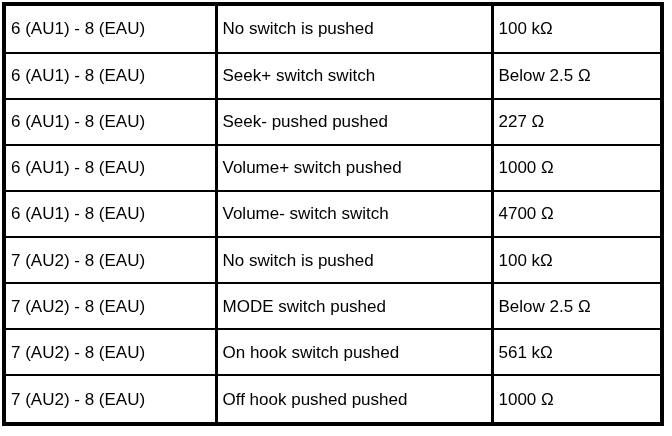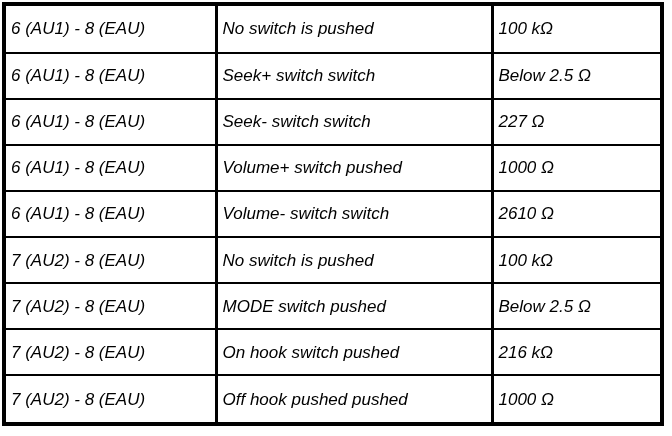--- a/index.html
+++ b/index.html
@@ -18,21 +18,20 @@
   table.resistance-table {
     position: absolute;
     left: 2px;
     top: 2px;
     width: 658px;
     height: 424px;
     border-collapse: collapse;
     table-layout: fixed;
     border: 4px solid #000000;
     background: #ffffff;
-    font-style: italic;
   }
   table.resistance-table td {
     border-top: 2px solid #000000;
     border-bottom: 2px solid #000000;
     border-left: 3px solid #000000;
     border-right: 3px solid #000000;
     padding: 0 0 0 5px;
     font-size: 17px;
     line-height: 1;
     vertical-align: middle;
@@ -60,47 +59,47 @@
         <td>No switch is pushed</td>
         <td>100 kΩ</td>
       </tr>
       <tr>
         <td>6 (AU1) - 8 (EAU)</td>
         <td>Seek+ switch switch</td>
         <td>Below 2.5 Ω</td>
       </tr>
       <tr>
         <td>6 (AU1) - 8 (EAU)</td>
-        <td>Seek- switch switch</td>
+        <td>Seek- pushed pushed</td>
         <td>227 Ω</td>
       </tr>
       <tr>
         <td>6 (AU1) - 8 (EAU)</td>
         <td>Volume+ switch pushed</td>
         <td>1000 Ω</td>
       </tr>
       <tr>
         <td>6 (AU1) - 8 (EAU)</td>
         <td>Volume- switch switch</td>
-        <td>2610 Ω</td>
+        <td>4700 Ω</td>
       </tr>
       <tr>
         <td>7 (AU2) - 8 (EAU)</td>
         <td>No switch is pushed</td>
         <td>100 kΩ</td>
       </tr>
       <tr>
         <td>7 (AU2) - 8 (EAU)</td>
         <td>MODE switch pushed</td>
         <td>Below 2.5 Ω</td>
       </tr>
       <tr>
         <td>7 (AU2) - 8 (EAU)</td>
         <td>On hook switch pushed</td>
-        <td>216 kΩ</td>
+        <td>561 kΩ</td>
       </tr>
       <tr>
         <td>7 (AU2) - 8 (EAU)</td>
         <td>Off hook pushed pushed</td>
         <td>1000 Ω</td>
       </tr>
     </tbody>
   </table>
 </div>
 

